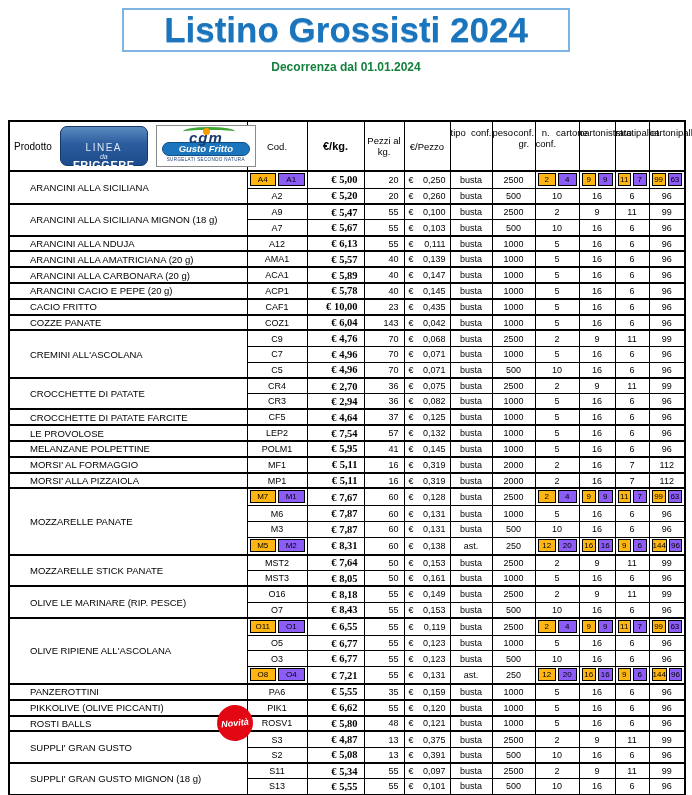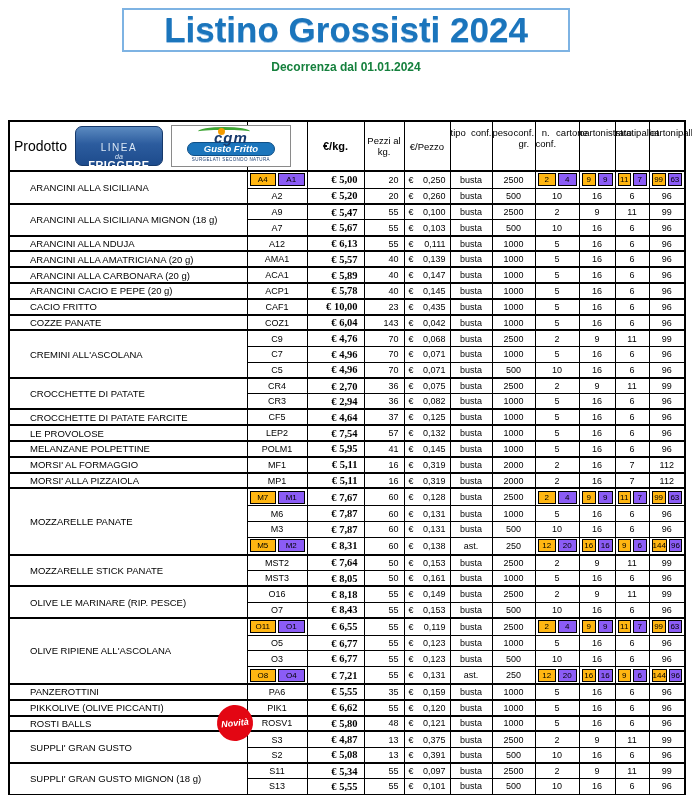--- a/index.html
+++ b/index.html
@@ -30,50 +30,50 @@
   thead th{ height:50px; font-weight:normal; font-size:9.5px; background:#fff; border-bottom:2px solid #000; }
   tbody td{ height:15.8px; font-size:9px; text-align:center; color:#000; }
   tr.group-start td{ border-top:2px solid #000; }
 
   .h-stack{ display:flex; justify-content:space-between; height:40px; padding:1px 0; }
   .h-center{ display:flex; flex-direction:column; justify-content:center; height:40px; line-height:11px; }
   .h-bold{ font-weight:bold; font-size:11px; }
 
   th.prod-h{ text-align:left; }
   .prod-h-inner{ display:flex; align-items:center; gap:8px; padding:0 2px 0 4px; }
-  .prod-h-label{ font-size:14px; }
+  .prod-h-label{ font-size:10px; }
 
   td.prod{ text-align:left; padding-left:20px; font-size:9.5px; position:relative; white-space:nowrap; }
   td.cod{ font-size:9px; }
   td.kg{ font-weight:bold; font-size:10.5px; text-align:right; padding-right:6px; white-space:nowrap;font-family:Liberation Serif, serif; }
   td.pezzi{ text-align:right; padding-right:5px; }
   td.pezzo .euro-wrap{ display:flex; justify-content:space-between; padding:0 4px; }
   td.tipo, td.peso{ font-size:9px; }
 
-  .split{ display:flex; gap:2px; padding:1px 2px; align-items:center; height:15.8px; }
+  .split{ display:flex; gap:2px; padding:1px 2px; align-items:flex-start; height:15.8px; }
   .split .half{
     flex:1; border:1px solid #000; font-size:8px; line-height:11px;
     display:flex; align-items:center; justify-content:center;
   }
   .half.orange{ background:#FFB612; }
   .half.green{ background:#8b5cf6; }
 
   
   .logo-linea{
     width:88px; height:40px; border-radius:7px; flex:none;
     background:linear-gradient(#5b8ac0 0%, #2c5c9e 45%, #1d4b8c 100%);
     border:1px solid #16396b;
     color:#DCE8F5; text-align:center; padding-top:16px; line-height:10px;
   }
   .logo-linea .l1{ font-size:10px; letter-spacing:1.5px; }
   .logo-linea .l2{ font-size:7px; font-style:italic; line-height:7px; }
   .logo-linea .l3{ font-size:11px; font-weight:bold; letter-spacing:0.5px; color:#fff; }
 
   .logo-cgm{
-    width:120px; height:42px; border:1px solid #8a8a8a; background:#fff;
+    width:100px; height:42px; border:1px solid #8a8a8a; background:#fff;
     text-align:center; position:relative; flex:none;
   }
   .cgm-swoosh{
     position:absolute; top:1px; left:26px; width:52px; height:9px;
     border-top:3px solid #3FA535; border-radius:50%;
   }
   .cgm-dot{
     position:absolute; top:2px; left:46px; width:7px; height:7px;
     border-radius:50%; background:#F59C00;
   }

